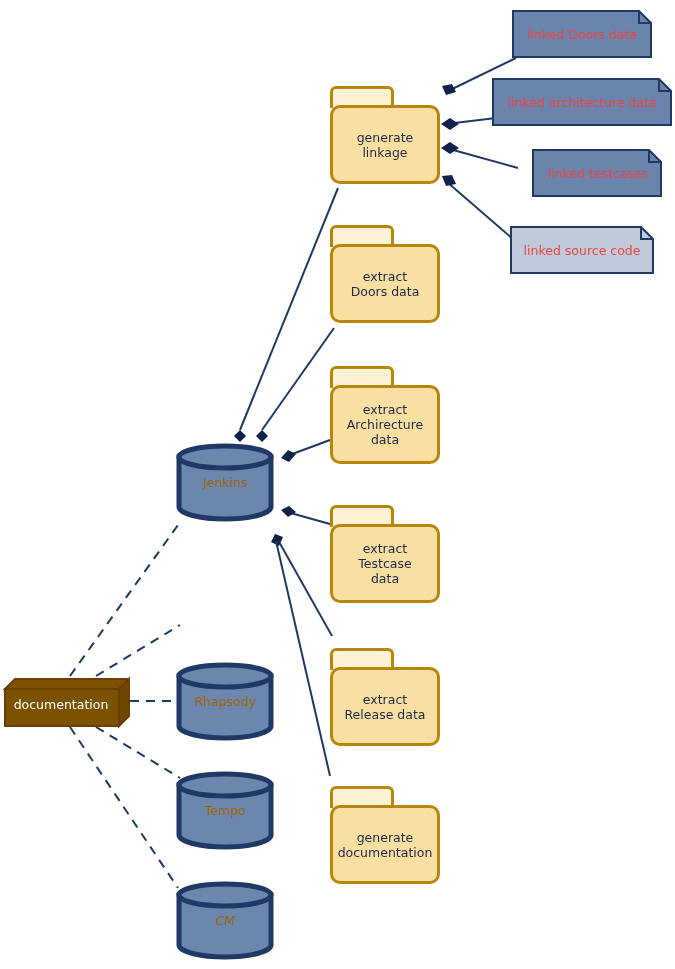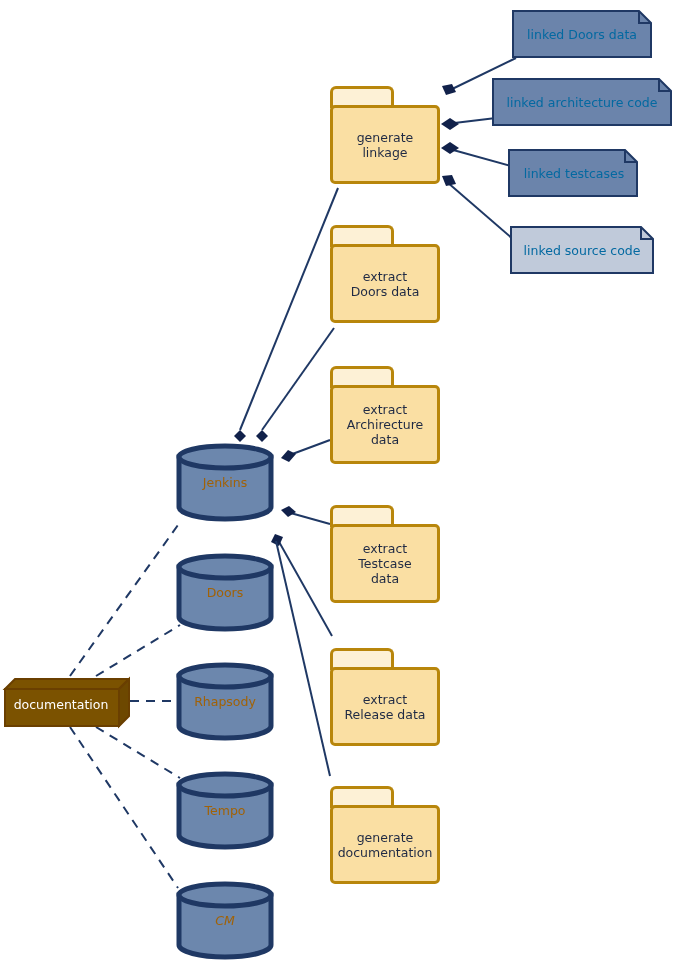--- a/index.html
+++ b/index.html
@@ -50,21 +50,21 @@
   }
   .folder .fld-body {
     position: absolute;
     left: 0;
     top: 19px;
     width: 110px;
     height: 79px;
     box-sizing: border-box;
     background: #fadfa3;
     border: 3px solid #b8860b;
-    border-radius: 5px;
+    border-radius: 10px;
     display: flex;
     align-items: center;
     justify-content: center;
   }
   .folder .fld-label {
     color: #1f2a44;
     font-size: 12.5px;
     line-height: 15px;
     text-align: center;
     white-space: pre-line;
@@ -107,21 +107,21 @@
   }
   .artifact .art-label {
     position: absolute;
     left: 0;
     top: 0;
     width: 100%;
     height: 48px;
     display: flex;
     align-items: center;
     justify-content: center;
-    color: #0369a1;
+    color: #ef4444;
     font-size: 12.5px;
     text-align: center;
   }
 
   
   .node3d {
     width: 128px;
     height: 54px;
   }
   .node3d svg {
@@ -267,27 +267,20 @@
   </div>
 
   <div class="node cyl" style="left:175px; top:443px;">
     <svg width="100" height="78" viewBox="0 0 100 78">
       <path d="M4,14 L4,64 A46,12 0 0 0 96,64 L96,14 Z" fill="#6c87ad" stroke="#1f3864" stroke-width="5"></path>
       <ellipse cx="50" cy="14" rx="46" ry="11" fill="#6c87ad" stroke="#1f3864" stroke-width="5"></ellipse>
     </svg>
     <div class="cyl-label">Jenkins</div>
   </div>
 
-  <div class="node cyl" style="left:175px; top:553px;">
-    <svg width="100" height="78" viewBox="0 0 100 78">
-      <path d="M4,14 L4,64 A46,12 0 0 0 96,64 L96,14 Z" fill="#6c87ad" stroke="#1f3864" stroke-width="5"></path>
-      <ellipse cx="50" cy="14" rx="46" ry="11" fill="#6c87ad" stroke="#1f3864" stroke-width="5"></ellipse>
-    </svg>
-    <div class="cyl-label">Doors</div>
-  </div>
 
   <div class="node cyl" style="left:175px; top:662px;text-decoration:underline;">
     <svg width="100" height="78" viewBox="0 0 100 78">
       <path d="M4,14 L4,64 A46,12 0 0 0 96,64 L96,14 Z" fill="#6c87ad" stroke="#1f3864" stroke-width="5"></path>
       <ellipse cx="50" cy="14" rx="46" ry="11" fill="#6c87ad" stroke="#1f3864" stroke-width="5"></ellipse>
     </svg>
     <div class="cyl-label">Rhapsody</div>
   </div>
 
   <div class="node cyl" style="left:175px; top:771px;">
@@ -312,24 +305,24 @@
       <path d="M127,1 L127,13 L139,13" fill="none" stroke="#1f3864" stroke-width="2"></path>
     </svg>
     <div class="art-label">linked Doors data</div>
   </div>
 
   <div class="node artifact" style="left:492px; top:78px; width:180px;">
     <svg width="180" height="48" viewBox="0 0 180 48" preserveAspectRatio="none">
       <path d="M1,1 L167,1 L179,13 L179,47 L1,47 Z" fill="#6b84ab" stroke="#1f3864" stroke-width="2"></path>
       <path d="M167,1 L167,13 L179,13" fill="none" stroke="#1f3864" stroke-width="2"></path>
     </svg>
-    <div class="art-label">linked architecture code</div>
-  </div>
-
-  <div class="node artifact" style="left:508px; top:149px; width:132px;">
+    <div class="art-label">linked architecture data</div>
+  </div>
+
+  <div class="node artifact" style="left:532px; top:149px; width:132px;">
     <svg width="130" height="48" viewBox="0 0 130 48" preserveAspectRatio="none">
       <path d="M1,1 L117,1 L129,13 L129,47 L1,47 Z" fill="#6b84ab" stroke="#1f3864" stroke-width="2"></path>
       <path d="M117,1 L117,13 L129,13" fill="none" stroke="#1f3864" stroke-width="2"></path>
     </svg>
     <div class="art-label">linked testcases</div>
   </div>
 
   <div class="node artifact" style="left:510px; top:226px; width:144px;">
     <svg width="144" height="48" viewBox="0 0 144 48" preserveAspectRatio="none">
       <path d="M1,1 L131,1 L143,13 L143,47 L1,47 Z" fill="#c0cada" stroke="#1f3864" stroke-width="2"></path>

